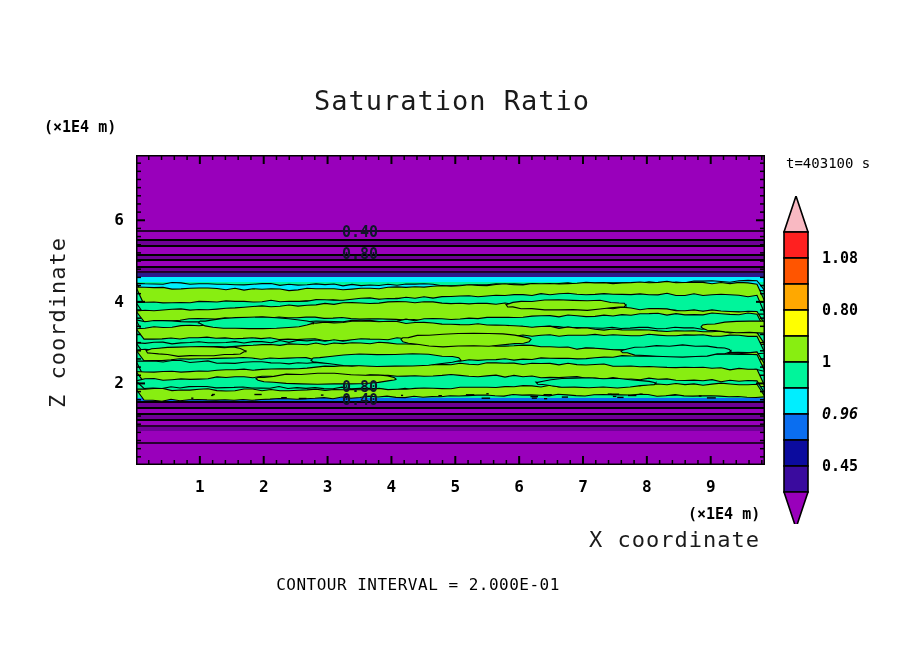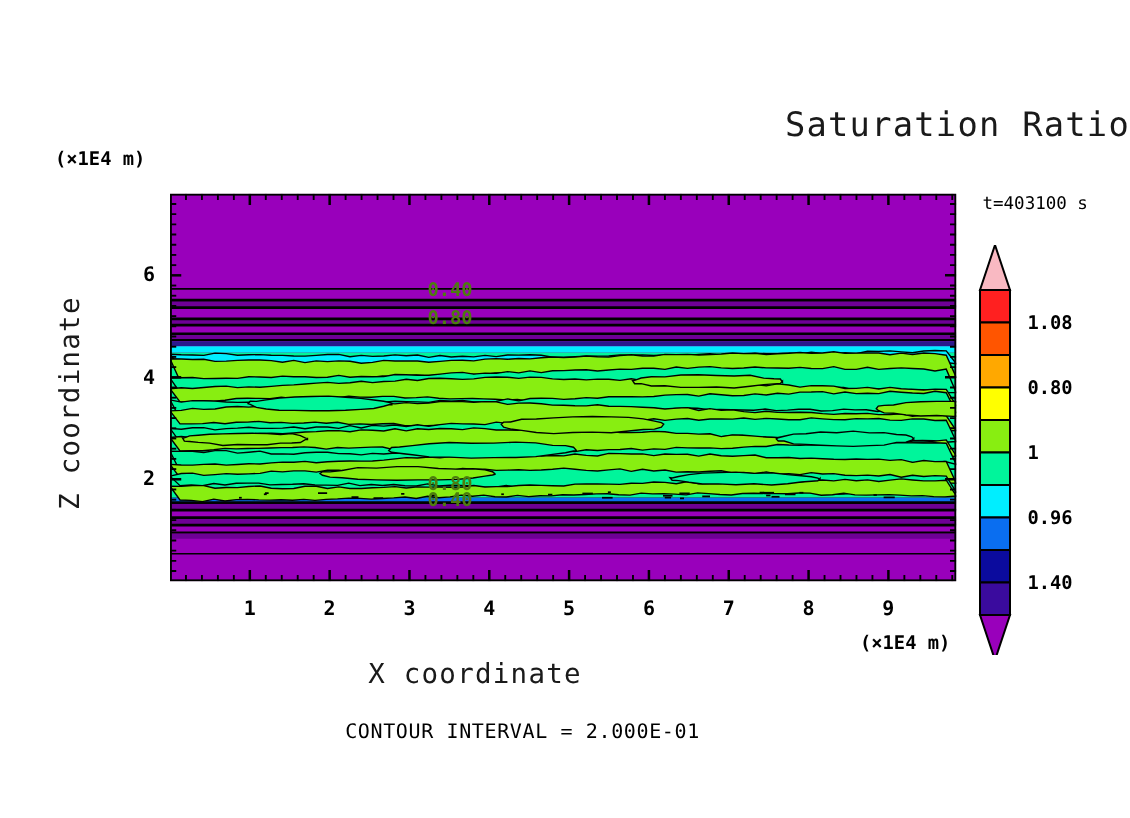--- a/index.html
+++ b/index.html
@@ -3,55 +3,55 @@
 <meta charset="utf-8">
 <style>
   html,body{margin:0;padding:0;background:#ffffff;}
   body{
     width:904px;height:654px;position:relative;overflow:hidden;
     font-family:"DejaVu Sans Mono","Liberation Mono",monospace;
     color:#000000;
   }
   .thin{font-family:"DejaVu Sans Mono","Liberation Mono",monospace;font-weight:300;}
   #plot-title{
-    position:absolute;left:0;top:85px;width:904px;text-align:right;
+    position:absolute;left:0;top:85px;width:904px;text-align:center;
     font-size:27px;letter-spacing:1px;color:#1a1a1a;
   }
   #yunit-label{
     position:absolute;left:44px;top:118px;font-size:15px;font-weight:bold;
   }
   #xunit-label{
     position:absolute;left:688px;top:505px;font-size:15px;font-weight:bold;
   }
   #time-label{
     position:absolute;left:786px;top:155px;font-size:14px;
   }
   #xaxis-title{
-    position:absolute;left:0;top:527px;width:760px;text-align:center;
+    position:absolute;left:0;top:527px;width:760px;text-align:right;
     font-size:22px;letter-spacing:1px;color:#1a1a1a;
   }
   #yaxis-title{
     position:absolute;left:-43px;top:310px;width:200px;text-align:center;
     font-size:22px;letter-spacing:1px;color:#1a1a1a;
     transform:rotate(-90deg);transform-origin:center center;
   }
   #contour-caption{
     position:absolute;left:0;top:575px;width:836px;text-align:center;
     font-size:16px;letter-spacing:0.5px;
   }
   #plot-frame{
     position:absolute;left:136px;top:155px;width:629px;height:310px;
   }
   #plot-svg{display:block;}
   .xtick-label{position:absolute;font-size:16px;font-weight:bold;text-align:center;width:30px;}
   .ytick-label{position:absolute;font-size:16px;font-weight:bold;text-align:right;width:30px;}
   .cb-label{position:absolute;font-size:15px;font-weight:bold;}
   #colorbar-wrap{position:absolute;left:778px;top:196px;}
   .contour-inline{
-    position:absolute;font-size:15px;font-weight:bold;color:#4d7c0f;
+    position:absolute;font-size:15px;font-weight:bold;color:#0f172a;
     background:transparent;letter-spacing:0px;
   }
 </style>
 </head>
 <body>
 
 <div id="plot-title" class="thin">Saturation Ratio</div>
 
 <div id="yunit-label">(×1E4 m)</div>
 <div id="xunit-label">(×1E4 m)</div>
@@ -355,16 +355,16 @@
       <rect x="6" y="192" width="24" height="26" fill="#00eeff" stroke="#000" stroke-width="1.6"></rect>
       <rect x="6" y="218" width="24" height="26" fill="#0a6ef0" stroke="#000" stroke-width="1.6"></rect>
       <rect x="6" y="244" width="24" height="26" fill="#0b0b9e" stroke="#000" stroke-width="1.6"></rect>
       <rect x="6" y="270" width="24" height="26" fill="#3a0b9e" stroke="#000" stroke-width="1.6"></rect>
       <path d="M6,296 L30,296 L18,332 Z" fill="#9900bb" stroke="#000" stroke-width="1.6"></path>
     </svg>
   <div id="cb-labels">
       <div class="cb-label" style="left: 44px; top: 53px;">1.08</div>
       <div class="cb-label" style="left: 44px; top: 105px;">0.80</div>
       <div class="cb-label" style="left: 44px; top: 157px;">1</div>
-      <div class="cb-label" style="left: 44px; top: 209px;">0.96</div>
-      <div class="cb-label" style="left: 44px; top: 261px;">1.40</div>
+      <div class="cb-label" style="left: 44px; top: 209px; font-style: italic;">0.96</div>
+      <div class="cb-label" style="left: 44px; top: 261px;">0.45</div>
     </div>
 </div>
 
 </body></html>

